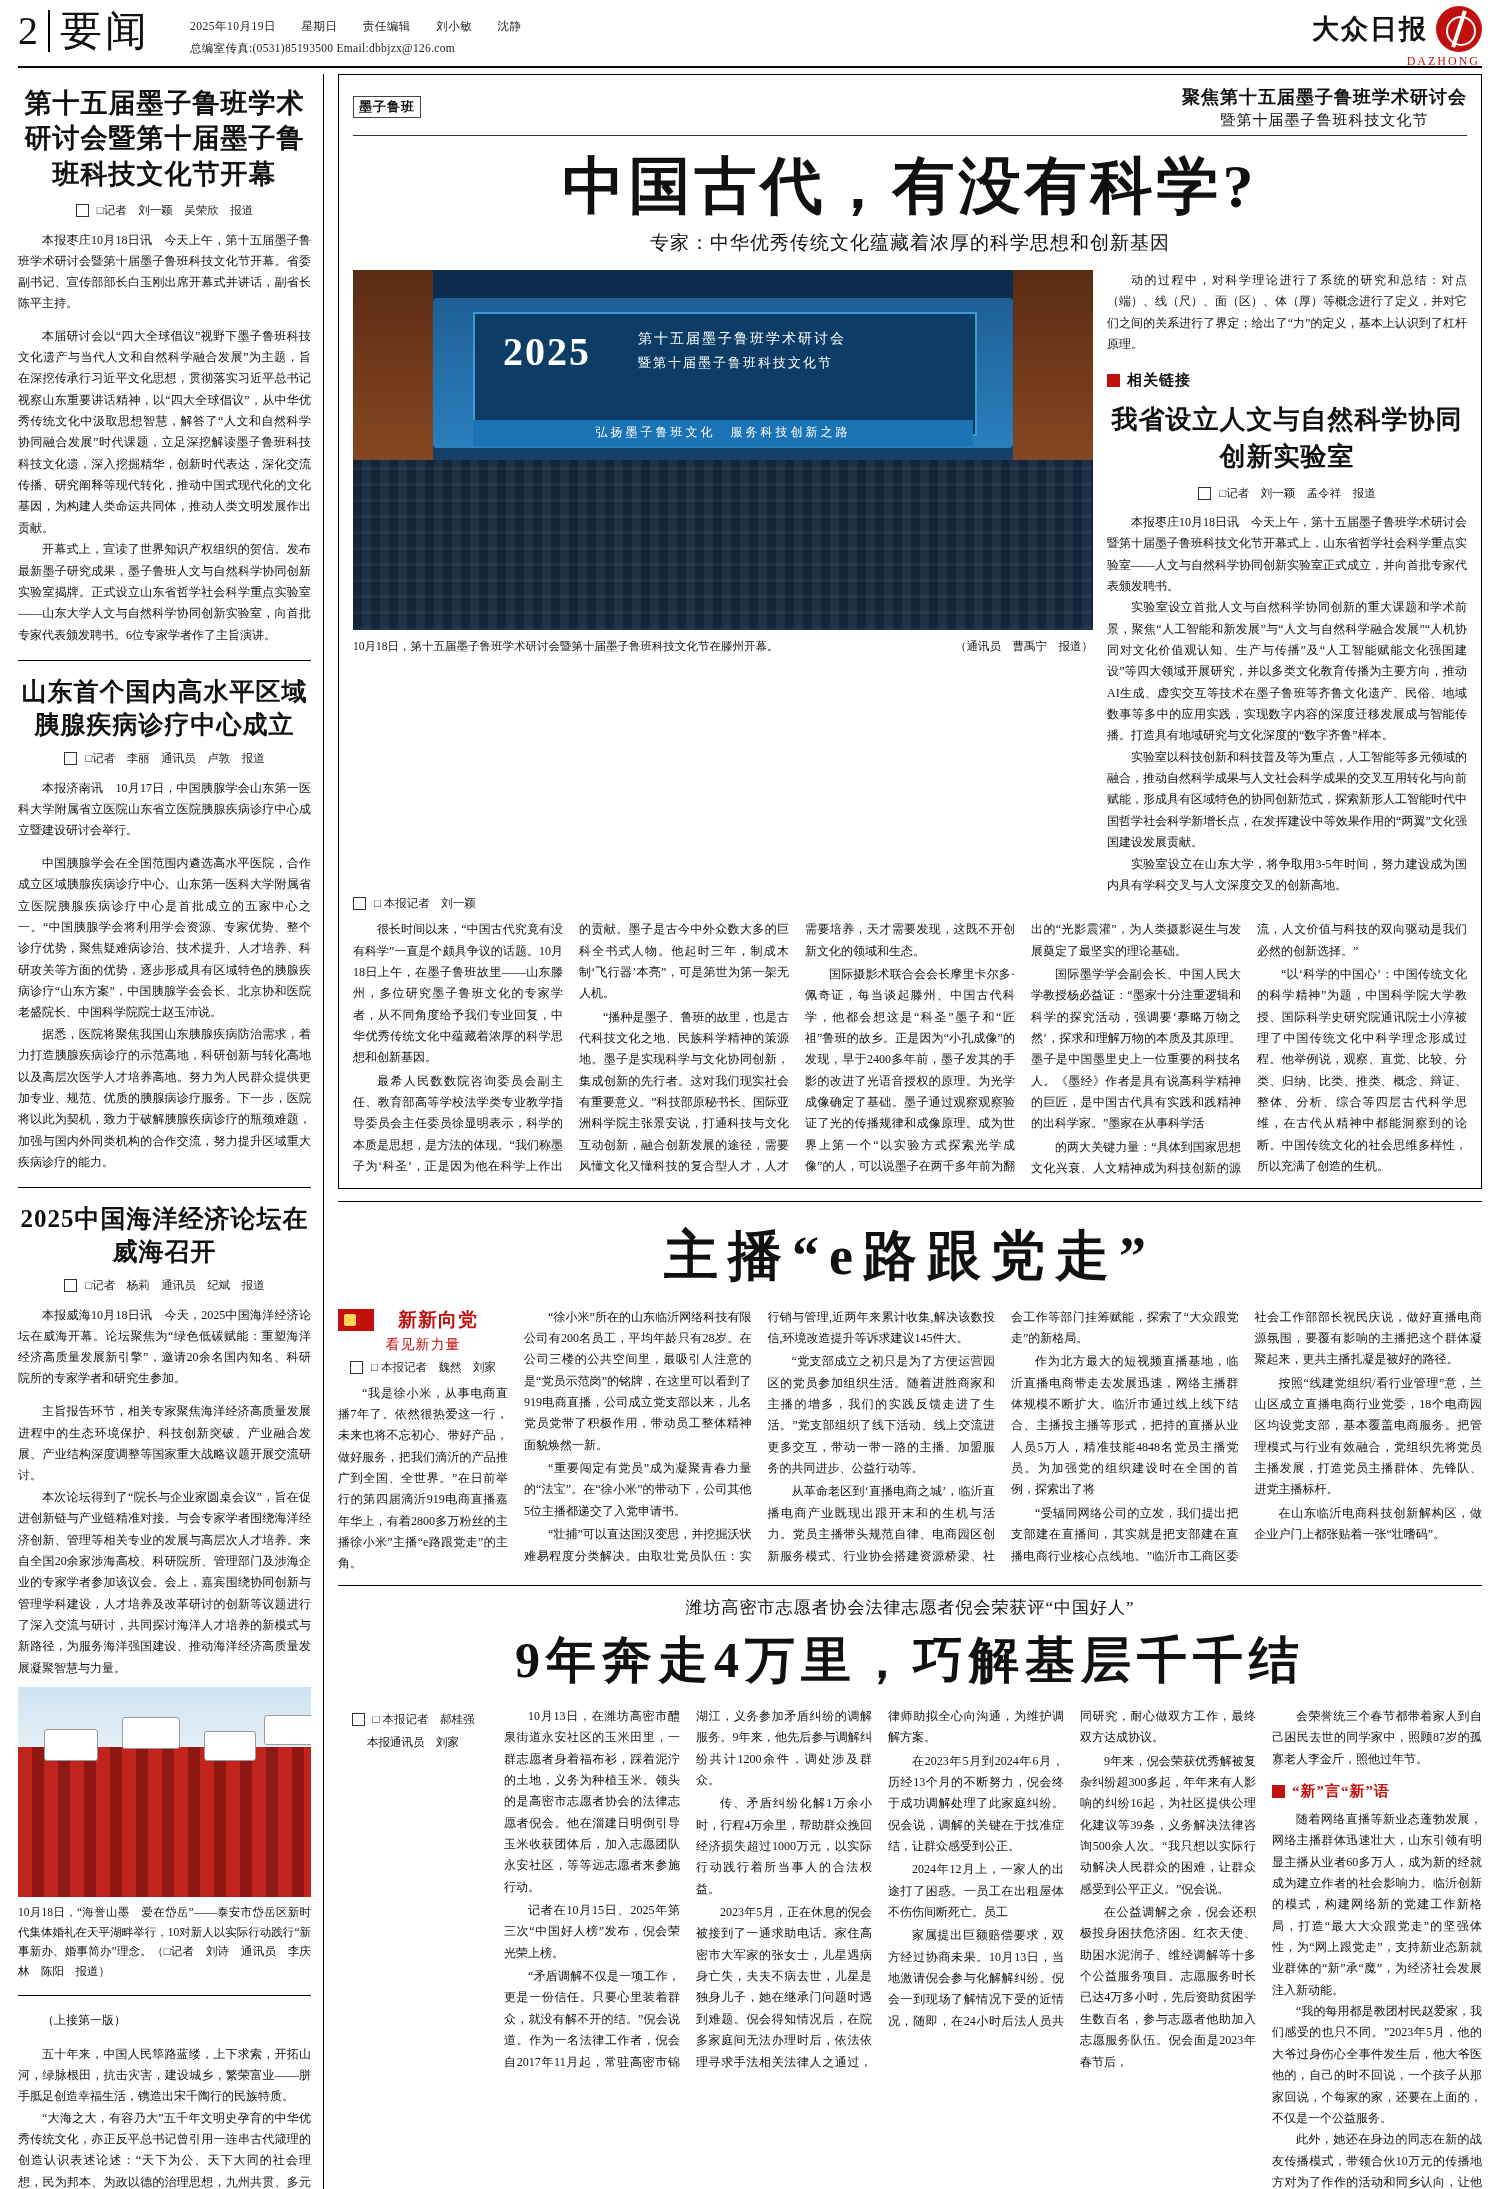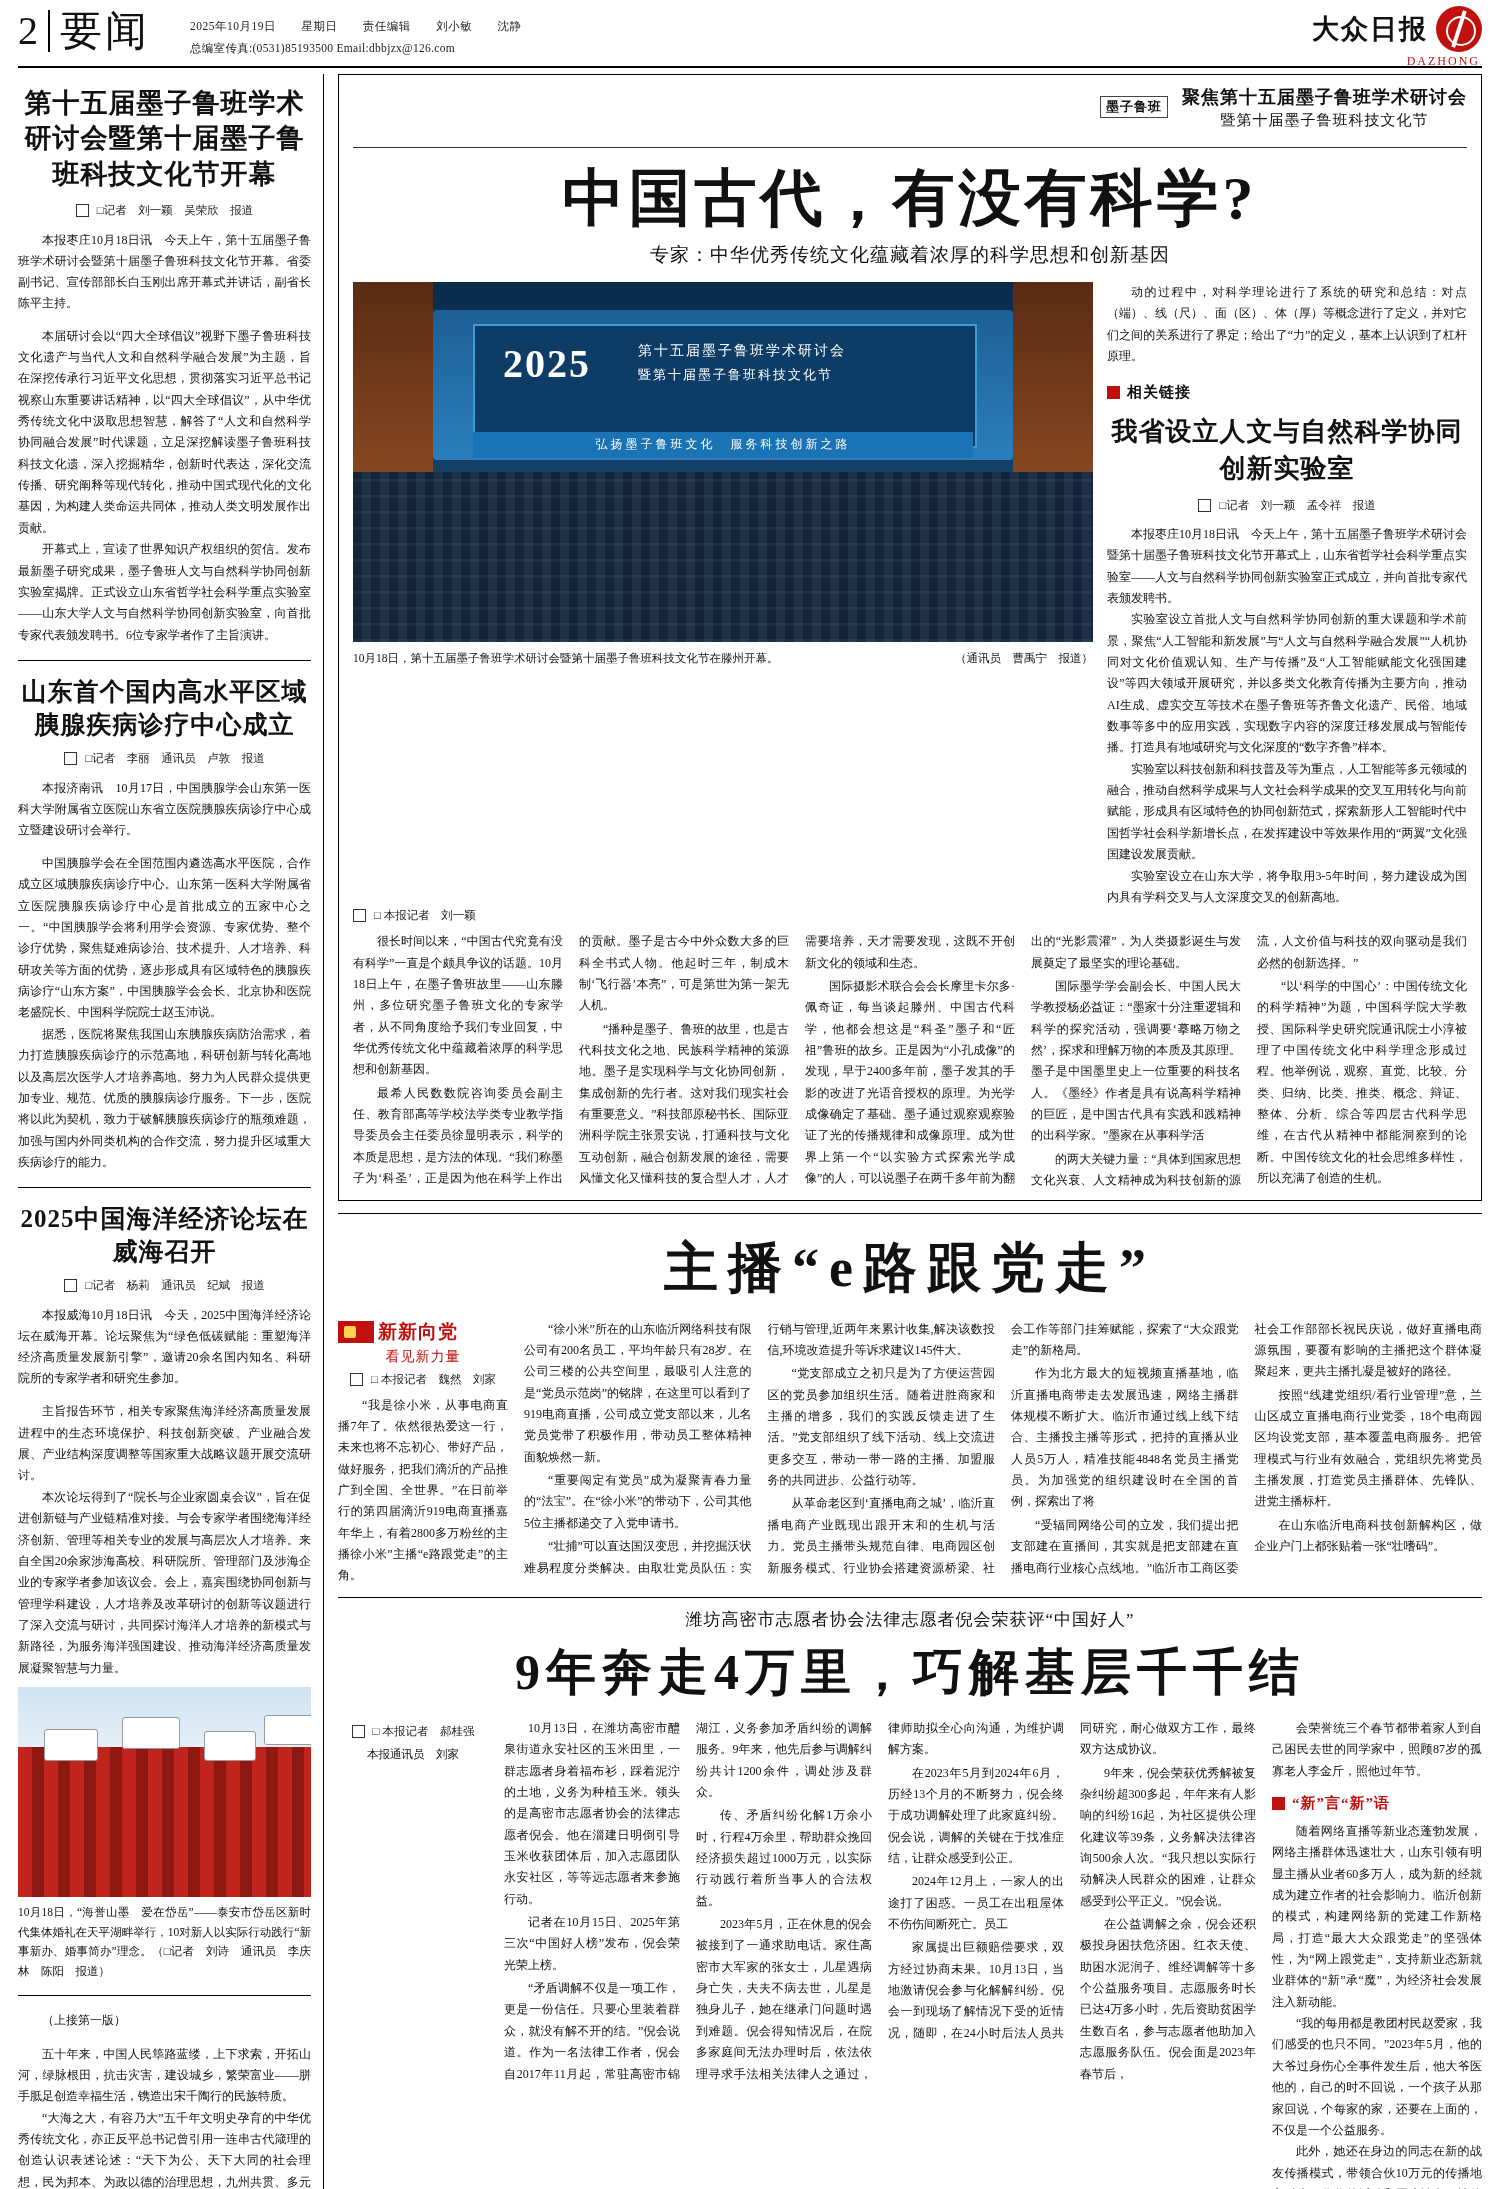--- a/index.html
+++ b/index.html
@@ -35,21 +35,21 @@
   h2.head-left{font-size:27px;line-height:1.32;font-weight:bold;letter-spacing:1px;margin:12px 0 10px 0;text-align:center;}
   h2.head-left.smaller{font-size:25px;}
   .byline{display:flex;align-items:center;justify-content:center;gap:8px;font-size:11.5px;margin:6px 0 8px 0;color:#222;}
   .byline .bx{display:inline-block;width:11px;height:11px;border:1px solid #333;}
   .lead{font-size:12px;line-height:1.75;text-align:justify;text-indent:2em;}
   .para{font-size:12px;line-height:1.78;text-align:justify;text-indent:2em;margin:0;}
   .rule{height:1px;background:#000;margin:14px 0;}
 
   
   .feature{border:1px solid #000;padding:10px 14px 8px 14px;box-sizing:border-box;}
-  .kicker{display:flex;align-items:center;justify-content:flex-end;gap:14px;padding-bottom:17px;border-bottom:1px solid #333;}
+  .kicker{display:flex;align-items:center;justify-content:space-between;gap:2px;padding-bottom:5px;border-bottom:1px solid #333;}
   .kicker-logo{font-size:13px;font-weight:bold;line-height:1.05;color:#111;border:1px solid #444;padding:3px 5px;text-align:center;letter-spacing:1px;}
   .kicker-text{text-align:center;}
   .kicker-text .k1{font-size:18px;font-weight:bold;letter-spacing:1px;}
   .kicker-text .k2{font-size:15px;letter-spacing:1px;margin-top:2px;}
   h1.feature-title{font-size:62px;font-weight:bold;text-align:center;letter-spacing:4px;margin:16px 0 10px 0;line-height:1.1;}
   .feature-sub{font-size:19px;text-align:center;letter-spacing:1px;margin-bottom:14px;}
 
   .feat-body{display:flex;gap:14px;}
   .photo-wrap{width:740px;}
   .photo{width:740px;height:360px;background:linear-gradient(#0b2b4d,#123b63 45%,#1b4f7a 70%,#0e2f4f);position:relative;overflow:hidden;}
@@ -71,21 +71,21 @@
   .redsq{width:13px;height:13px;background:#c0110f;}
   .redbar .lbl{font-size:15px;font-weight:bold;letter-spacing:1px;}
   .side-head{font-size:26px;font-weight:bold;line-height:1.4;letter-spacing:1px;text-align:center;margin:6px 0 8px 0;}
   .cols4{column-count:4;column-gap:16px;}
   .cols5{column-count:5;column-gap:16px;}
   .cols3 p,.cols4 p,.cols5 p{font-size:12px;line-height:1.78;text-align:justify;text-indent:2em;margin:0 0 2px 0;}
 
   
   .sec2{border-top:1px solid #000;margin-top:12px;padding-top:10px;}
   h1.title2{font-size:54px;font-weight:bold;text-align:center;letter-spacing:10px;margin:8px 0 14px 0;}
-  .flag{display:flex;align-items:center;gap:4px;}
+  .flag{display:flex;align-items:center;gap:24px;}
   .flag-icon{width:36px;height:22px;background:#c0110f;position:relative;}
   .flag-icon:after{content:"";position:absolute;left:6px;top:5px;width:12px;height:12px;background:#ffd34d;border-radius:2px;}
   .flag-title{font-size:19px;font-weight:bold;color:#c0110f;letter-spacing:1px;}
   .flag-sub{font-size:14px;color:#c0110f;text-align:center;margin-top:3px;letter-spacing:1px;}
 
   
   .sec3{border-top:1px solid #000;margin-top:10px;padding-top:10px;}
   .lead3{font-size:17px;text-align:center;letter-spacing:1px;}
   h1.title3{font-size:50px;font-weight:bold;text-align:center;letter-spacing:6px;margin:8px 0 12px 0;}
 

